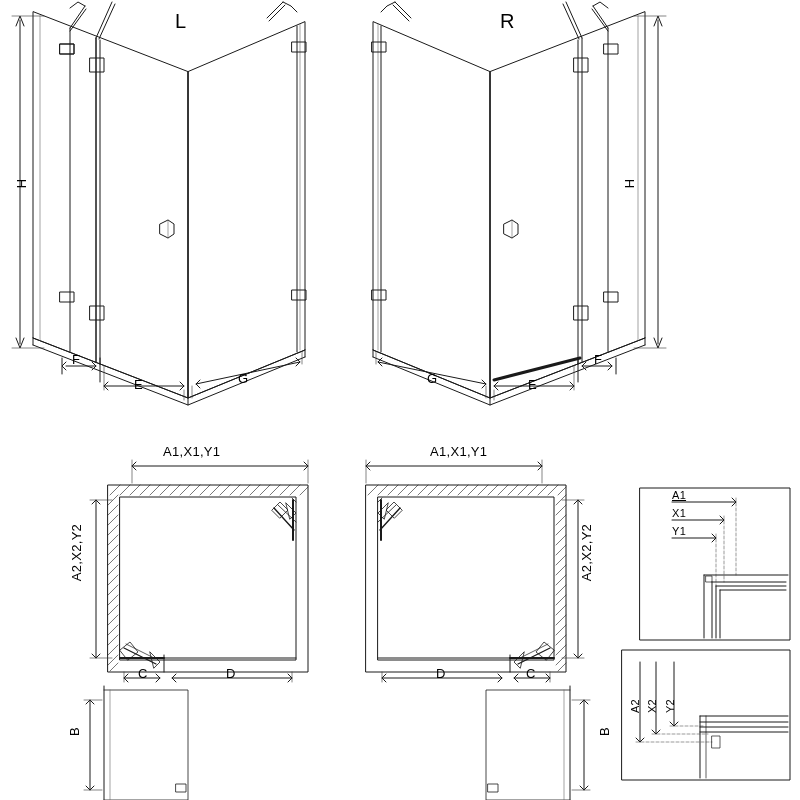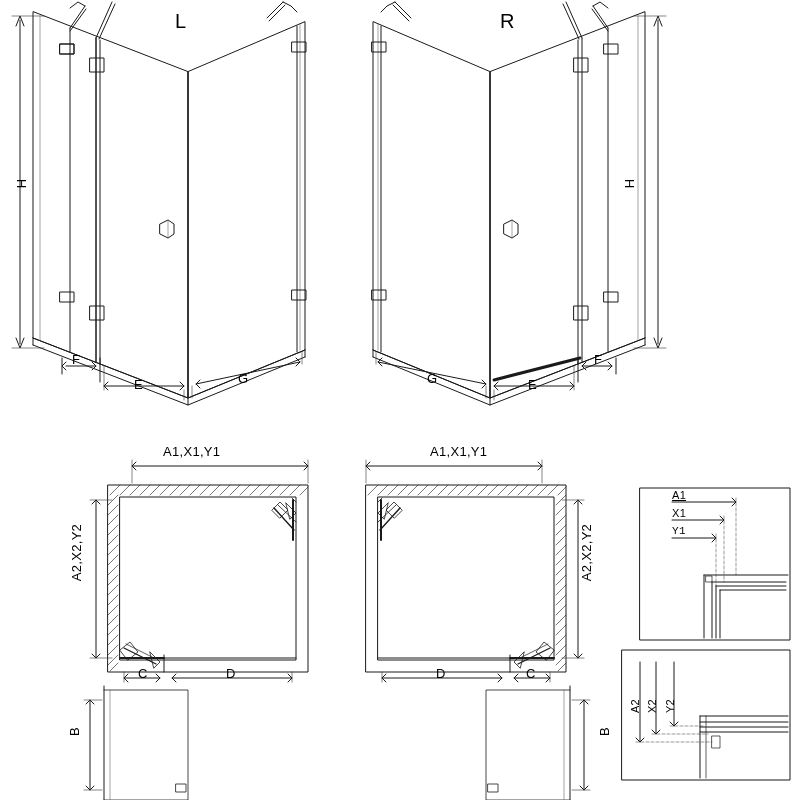--- a/index.html
+++ b/index.html
@@ -441,19 +441,19 @@
   <div class="lbl rot" style="left:70px; top:724px;">B</div>
 
   <div class="lbl" style="left:430px; top:444px;">A1,X1,Y1</div>
   <div class="lbl rot" style="left:552px; top:545px; width:68px; text-align:center;">A2,X2,Y2</div>
   <div class="lbl" style="left:436px; top:666px;">D</div>
   <div class="lbl" style="left:526px; top:666px;">C</div>
   <div class="lbl rot" style="left:600px; top:724px;">B</div>
 
   <div class="lbl small" style="left:672px; top:489px;text-decoration:underline;">A1</div>
   <div class="lbl small" style="left:672px; top:507px;">X1</div>
-  <div class="lbl small" style="left:672px; top:525px;font-family:Liberation Mono, monospace;">Y1</div>
+  <div class="lbl small" style="left:672px; top:525px;">Y1</div>
 
   <div class="lbl small rot" style="left:628px; top:700px;">A2</div>
   <div class="lbl small rot" style="left:645px; top:700px;">X2</div>
   <div class="lbl small rot" style="left:663px; top:700px;">Y2</div>
 
 </div>
 
 </body></html>

